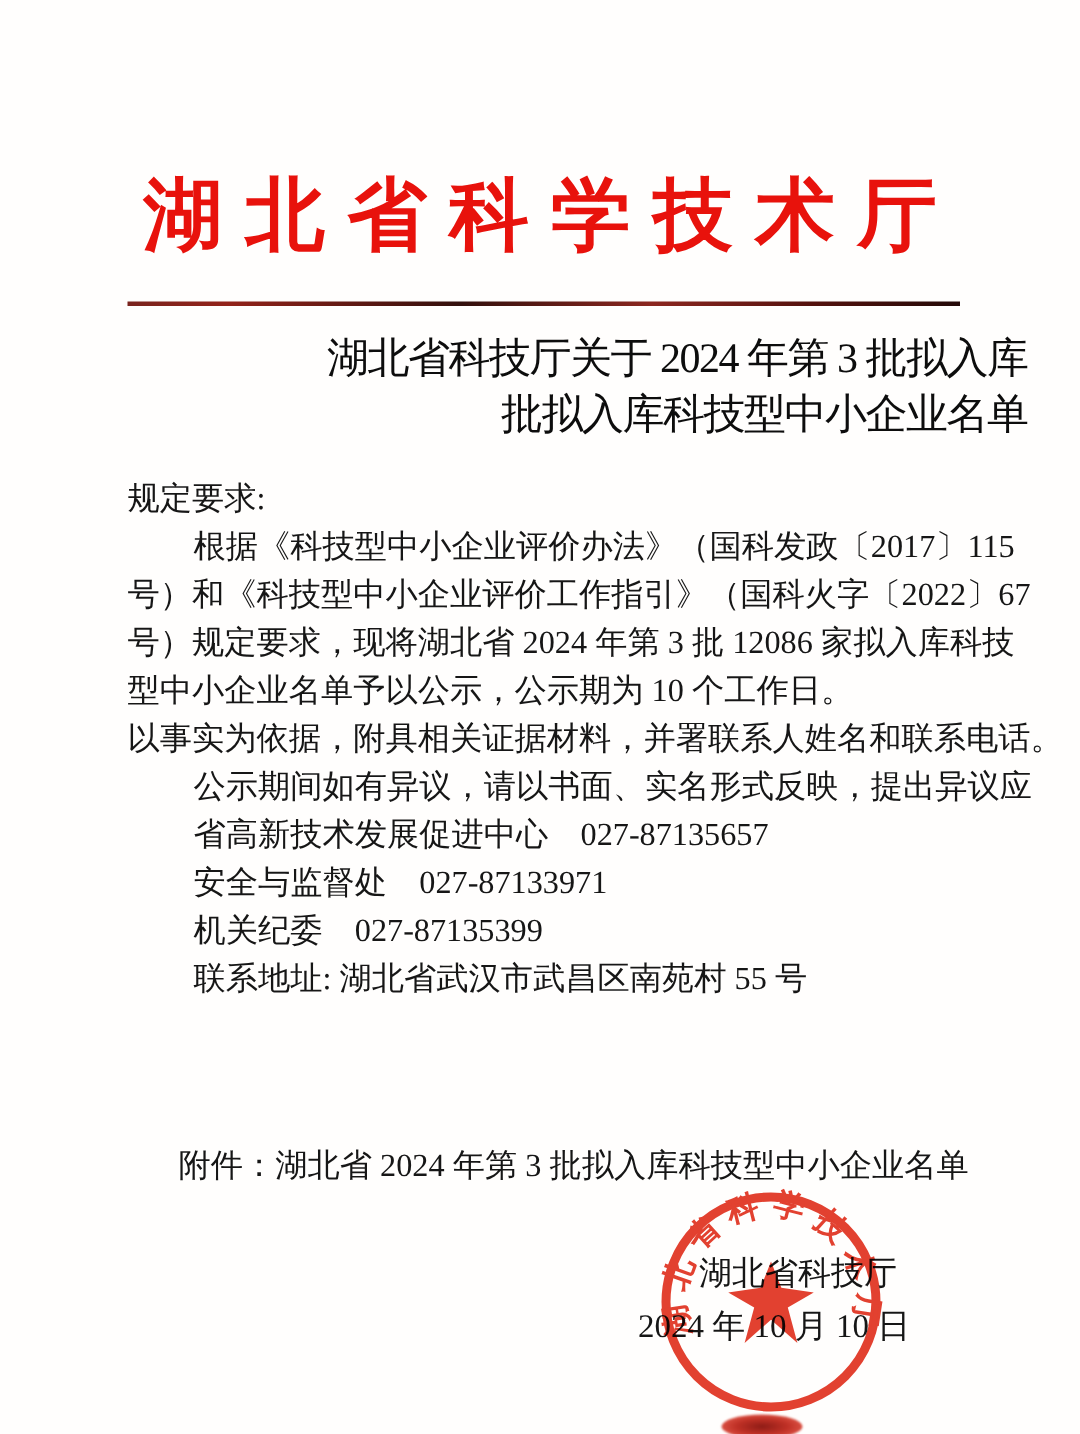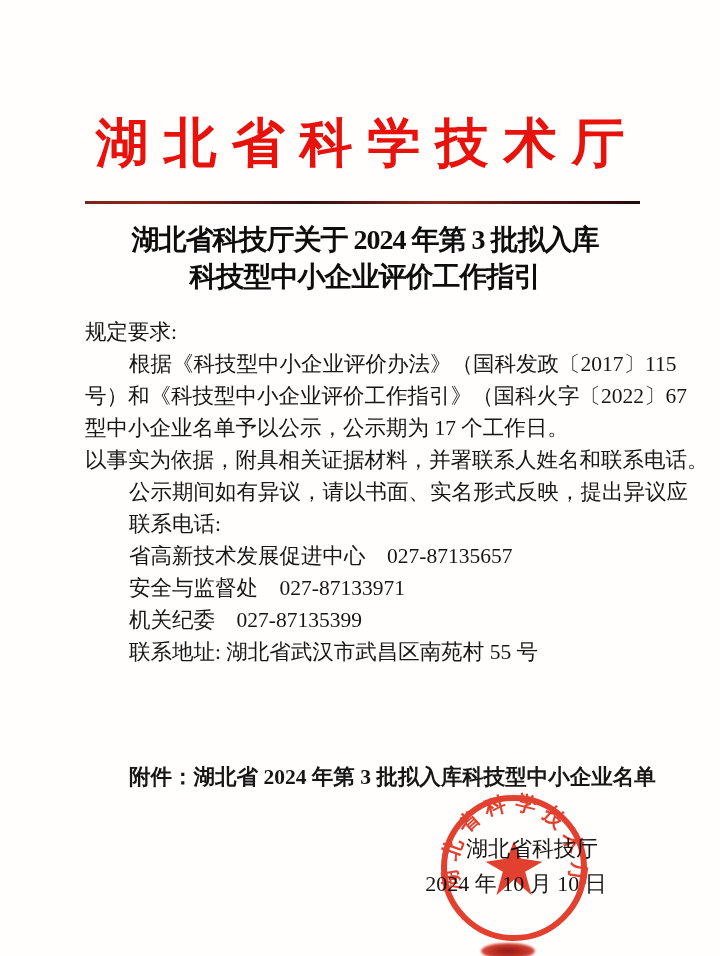--- a/index.html
+++ b/index.html
@@ -32,47 +32,46 @@
     left: 85px;
     width: 555px;
     height: 3px;
     background: linear-gradient(90deg, #7a241e 0%, #93231a 12%, #33100d 40%, #8c2720 63%, #55120e 82%, #240a08 100%);
   }
   .doc-title {
     position: absolute;
     top: 221px;
     left: 45px;
     width: 640px;
-    text-align: center;
+    text-align: right;
     font-size: 28px;
-    font-weight: 700;
+    font-weight: 400;
     letter-spacing: -1px;
     line-height: 37px;
     color: #0d0d0d;
     white-space: nowrap;
   }
   .body-block {
     position: absolute;
     top: 316px;
     left: 85px;
     width: 580px;
     font-size: 21.5px;
     line-height: 32px;
     color: #161616;
   }
   .body-line { white-space: pre; }
   .body-line.indent { padding-left: 44px; }
   .attachment-line {
     position: absolute;
     top: 762px;
-    left: 129px;
+    left: 119px;
     font-size: 21.5px;
     white-space: pre;
     color: #161616;
-    font-weight: bold;
   }
   .signature-org {
     position: absolute;
     top: 834px;
     left: 432px;
     width: 200px;
     text-align: center;
     font-size: 22px;
     color: #161616;
     white-space: nowrap;
@@ -120,31 +119,31 @@
 <body>
 
 <div class="page">
 
   <div class="org-header">湖北省科学技术厅</div>
 
   <div class="header-rule"></div>
 
   <div class="doc-title">
     <div>湖北省科技厅关于 2024 年第 3 批拟入库</div>
-    <div>科技型中小企业评价工作指引</div>
+    <div>批拟入库科技型中小企业名单</div>
   </div>
 
   <div class="body-block">
       <div class="body-line">规定要求:</div>
       <div class="body-line indent">根据《科技型中小企业评价办法》（国科发政〔2017〕115</div>
       <div class="body-line">号）和《科技型中小企业评价工作指引》（国科火字〔2022〕67</div>
-      <div class="body-line">型中小企业名单予以公示，公示期为 17 个工作日。</div>
+      <div class="body-line">号）规定要求，现将湖北省 2024 年第 3 批 12086 家拟入库科技</div>
+      <div class="body-line">型中小企业名单予以公示，公示期为 10 个工作日。</div>
       <div class="body-line">以事实为依据，附具相关证据材料，并署联系人姓名和联系电话。</div>
       <div class="body-line indent">公示期间如有异议，请以书面、实名形式反映，提出异议应</div>
-      <div class="body-line indent">联系电话:</div>
       <div class="body-line indent">省高新技术发展促进中心　027-87135657</div>
       <div class="body-line indent">安全与监督处　027-87133971</div>
       <div class="body-line indent">机关纪委　027-87135399</div>
       <div class="body-line indent">联系地址: 湖北省武汉市武昌区南苑村 55 号</div>
     </div>
 
   <div class="attachment-line">附件：湖北省 2024 年第 3 批拟入库科技型中小企业名单</div>
 
   <div class="signature-org">湖北省科技厅</div>
 

